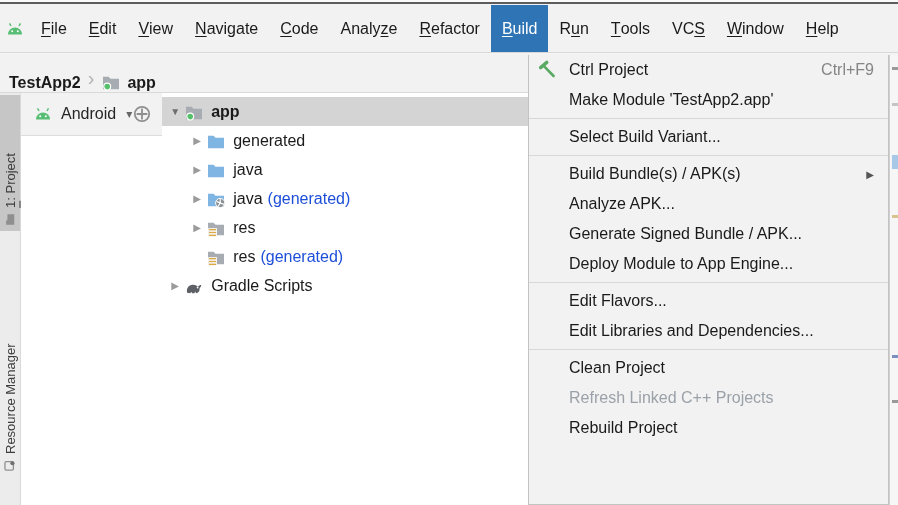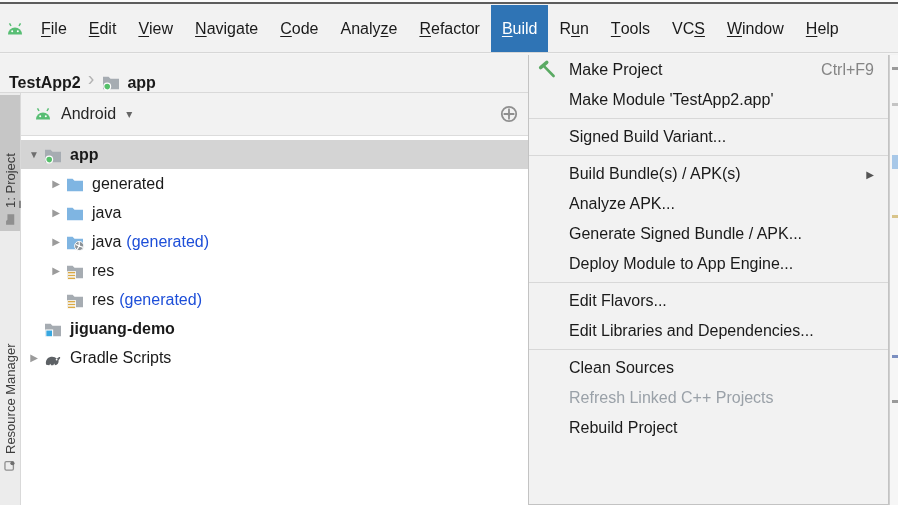--- a/index.html
+++ b/index.html
@@ -35,21 +35,21 @@
   .vbar{width:20px;height:412px;background:#ececec;border-right:1px solid #d9d9d9;
     display:flex;flex-direction:column;align-items:center;flex:0 0 20px;}
   .vtab{writing-mode:vertical-rl;transform:rotate(180deg);display:flex;align-items:center;
     font-size:13px;color:#3d3d3d;width:20px;cursor:default;}
   .vtab.active{background:#c6c6c6;}
   .vtab .vicon{transform:rotate(90deg);display:inline-block;line-height:0;margin:5px 0;}
   .vtab1{height:136px;margin-top:2px;}
   .vtab2{height:232px;margin-top:14px;}
 
   
-  .panel{width:508px;flex:0 0 508px;display:flex;flex-direction:column;
+  .panel{width:508px;flex:0 0 508px;display:flex;
     border-right:1px solid #d4d4d4;background:#fff;}
   .panel-hdr{height:42px;background:#f2f2f2;border-bottom:1px solid #dcdcdc;
     display:flex;align-items:center;padding:0 10px 0 12px;font-size:16px;color:#262626;}
   .view-sel{display:flex;align-items:center;gap:8px;cursor:default;}
   .caret{font-size:12px;color:#666;margin-left:2px;}
   .hdr-spacer{flex:1;}
   .tree{flex:1;background:#fff;padding-top:4px;font-size:16px;overflow:hidden;}
   .row{height:29px;display:flex;align-items:center;cursor:default;white-space:nowrap;}
   .row.selected{background:#d4d4d4;}
   .tw-arrow{width:18px;text-align:center;font-size:10px;color:#9b9b9b;flex:0 0 18px;}
@@ -226,30 +226,20 @@
                 <rect x="2.6" y="10.6" width="8" height="2.2" fill="#dcaa44"></rect>
                 <rect x="2.6" y="13.4" width="8" height="2.2" fill="#dcaa44"></rect>
                 <rect x="2.6" y="16.2" width="8" height="2.2" fill="#dcaa44"></rect>
               </g>
             </svg>
           </span>
           <span class="lbl">res</span>
           <span class="suffix">(generated)</span>
         </div>
         <div class="row" style="padding-left: 4px;">
-          <span class="tw-arrow"></span>
-          <span class="ticon">
-            <svg width="20" height="20" viewBox="0 0 20 20">
-              <path d="M2 4.7h5.6l1.9 2.1H18v10.5H2z" fill="#a6acb2"></path>
-              <rect x="2.8" y="11" width="6.8" height="6.8" fill="#38a7e0" stroke="#fdfdfd" stroke-width="1.1"></rect>
-            </svg>
-          </span>
-          <span class="lbl bold">jiguang-demo</span>
-        </div>
-        <div class="row" style="padding-left: 4px;">
           <span class="tw-arrow">▶</span>
           <span class="ticon">
             <svg width="20" height="20" viewBox="0 0 20 20">
               <path d="M3.2 16.8c-1-3.6.6-7 4-7.9 2.7-.7 5.2.1 6.6 1.9l2.3-1.7c.7-.5 1.5.4 1 1.1l-1.6 2.4c.4 2.4-1 4.7-3.6 4.7l-.5-1.7-1.2 1.7H8l-.6-1.6-1.2 1.6z" fill="#5d6165"></path>
               <circle cx="13.6" cy="11.6" r="0.9" fill="#fff"></circle>
             </svg>
           </span>
           <span class="lbl">Gradle Scripts</span>
         </div>
       </div>
@@ -257,29 +247,29 @@
 </div>
 
 <div class="abs menu">
     <div class="menu-item">
       <span class="mi-icon"><svg width="20" height="20" viewBox="0 0 20 20">
           <g stroke="#5aaa63" stroke-linecap="round">
             <line x1="6.2" y1="6.4" x2="15.6" y2="16" stroke-width="2.6"></line>
             <line x1="2.6" y1="7.6" x2="8.8" y2="2.4" stroke-width="3.4"></line>
           </g>
         </svg></span>
-      <span class="mi-label">Make Project</span>
+      <span class="mi-label">Ctrl Project</span>
       <span class="mi-short">Ctrl+F9</span>
     </div>
     <div class="menu-item">
       <span class="mi-label">Make Module 'TestApp2.app'</span>
     </div>
     <div class="menu-sep"></div>
     <div class="menu-item">
-      <span class="mi-label">Signed Build Variant...</span>
+      <span class="mi-label">Select Build Variant...</span>
     </div>
     <div class="menu-sep"></div>
     <div class="menu-item">
       <span class="mi-label">Build Bundle(s) / APK(s)</span>
       <span class="mi-sub">▶</span>
     </div>
     <div class="menu-item">
       <span class="mi-label">Analyze APK...</span>
     </div>
     <div class="menu-item">
@@ -290,21 +280,21 @@
     </div>
     <div class="menu-sep"></div>
     <div class="menu-item">
       <span class="mi-label">Edit Flavors...</span>
     </div>
     <div class="menu-item">
       <span class="mi-label">Edit Libraries and Dependencies...</span>
     </div>
     <div class="menu-sep"></div>
     <div class="menu-item">
-      <span class="mi-label">Clean Sources</span>
+      <span class="mi-label">Clean Project</span>
     </div>
     <div class="menu-item disabled">
       <span class="mi-label">Refresh Linked C++ Projects</span>
     </div>
     <div class="menu-item">
       <span class="mi-label">Rebuild Project</span>
     </div>
   </div>
 
 <div class="abs sliver">

